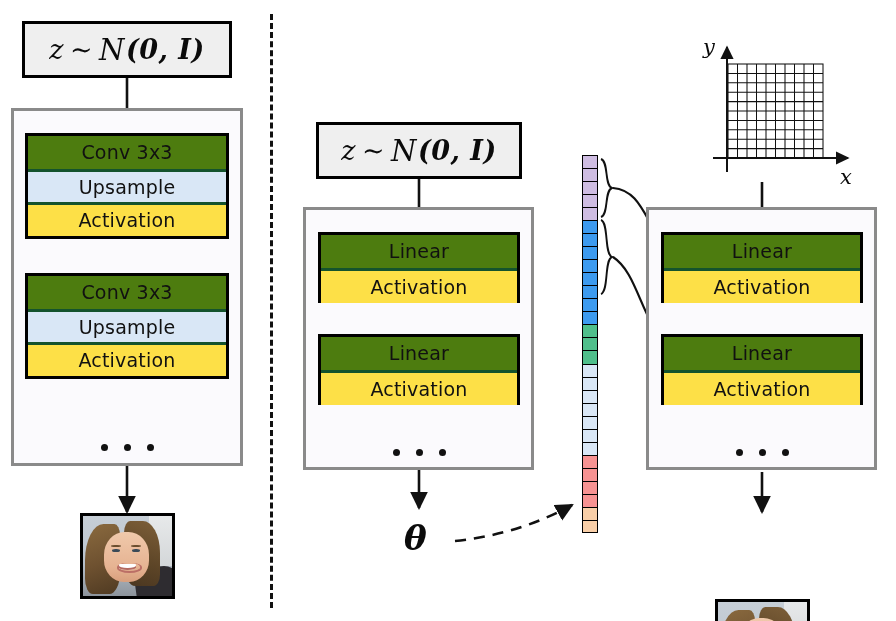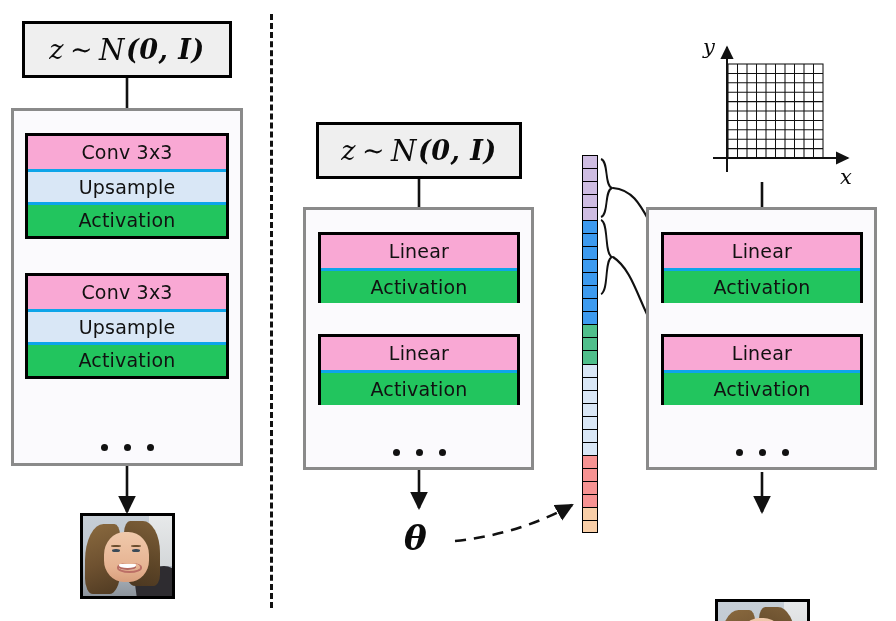--- a/index.html
+++ b/index.html
@@ -40,24 +40,24 @@
     background:#000;
   }
   .layer{
     box-sizing:border-box;
     display:flex;align-items:center;justify-content:center;
     font-size:19px;
     color:#111;
     letter-spacing:.2px;
     line-height:1;
   }
-  .layer.sep{border-top:3px solid #0ea5e9;}
-  .c-green{background:#f9a8d4;}
+  .layer.sep{border-top:3px solid #14532d;}
+  .c-green{background:#4d7c0f;}
   .c-blue{background:#d9e7f6;}
-  .c-peach{background:#22c55e;}
+  .c-peach{background:#fde047;}
 
   
   #vec-svg, #arrow-svg{position:absolute;left:0;top:0;width:896px;height:621px;pointer-events:none;}
 
   .dots{
     display:flex;align-items:center;justify-content:space-between;
   }
   .dots i{
     display:block;width:7px;height:7px;border-radius:50%;background:#111;
   }

